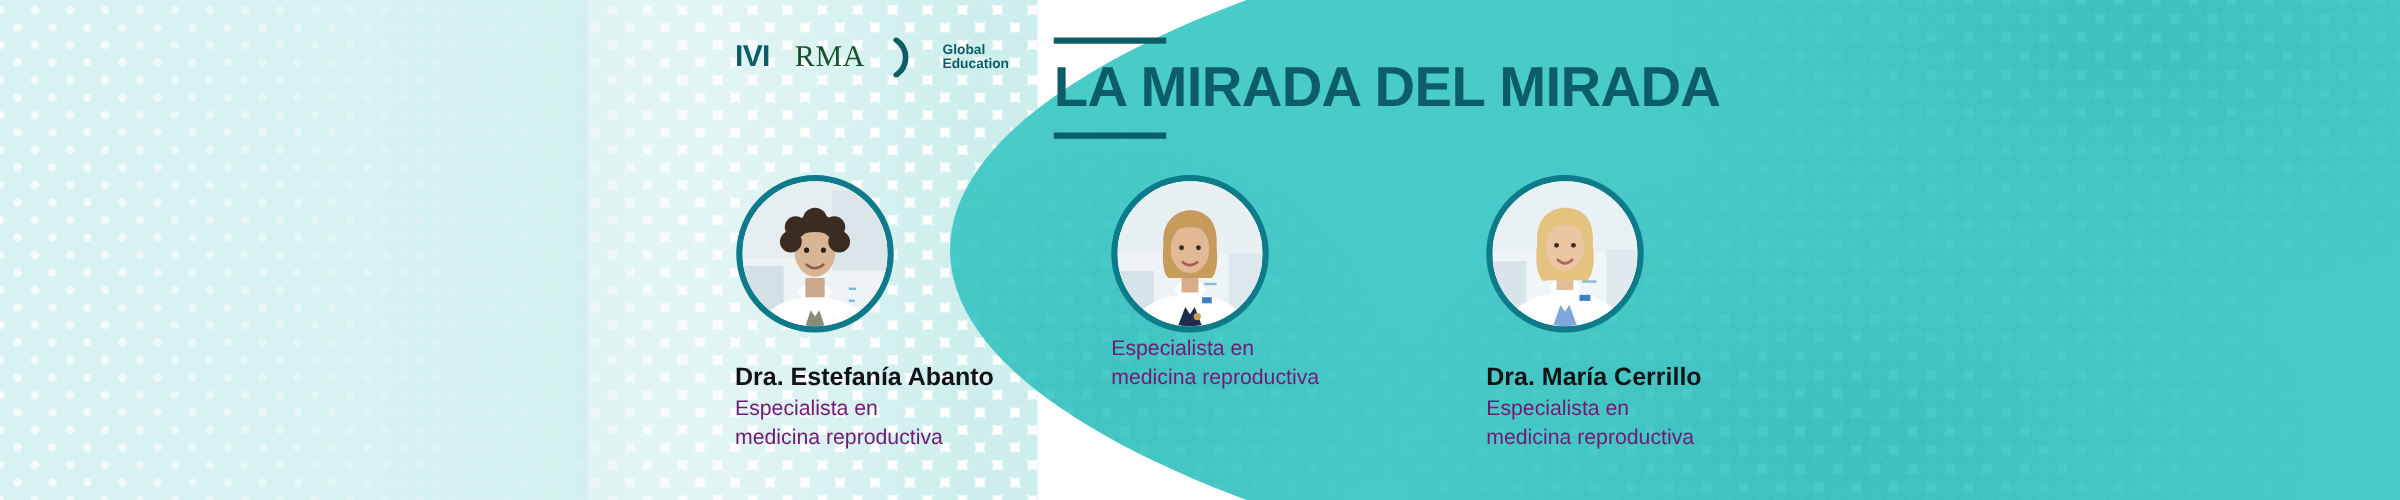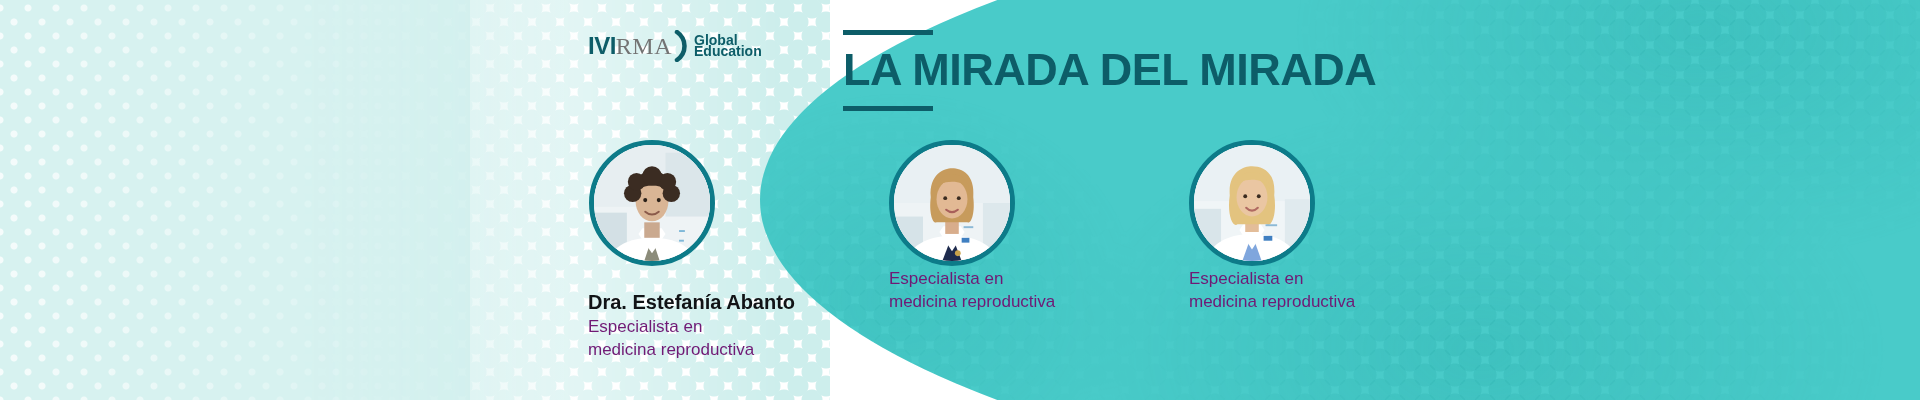--- a/index.html
+++ b/index.html
@@ -99,46 +99,46 @@
       radial-gradient(ellipse 520px 320px at 1480px 380px, rgba(0,0,0,.9) 0%, rgba(0,0,0,0) 78%),
       radial-gradient(ellipse 300px 260px at 900px 330px, rgba(0,0,0,.7) 0%, rgba(0,0,0,0) 80%);
   }
 
   
   .logo {
     position: absolute;
     left: 588px; top: 30px;
     display: flex;
     align-items: center;
-    gap: 0;
+    gap: 20px;
     z-index: 6;
   }
   .logo-ivi {
     font-family: "Liberation Sans", sans-serif;
     font-weight: bold;
     font-size: 24px;
     letter-spacing: -0.5px;
     color: #0d5d68;
     line-height: 1;
   }
   .logo-rma {
     font-family: "Liberation Serif", serif;
     font-size: 24px;
-    color: #737373;
+    color: #14532d;
     line-height: 1;
     letter-spacing: .5px;
   }
   .logo-swoosh {
     margin-left: 2px;
     line-height: 0;
   }
   .logo-tag {
     font-family: "Liberation Sans", sans-serif;
     font-weight: bold;
-    font-size: 14px;
+    font-size: 11px;
     line-height: 11px;
     color: #0d5d68;
     margin-left: 4px;
   }
 
   
   .title-block {
     position: absolute;
     left: 843px; top: 30px;
     z-index: 6;
@@ -313,18 +313,19 @@
           <path d="M37 52 C 35 28, 51 22, 60 22 C 71 22, 85 28, 83 52 C 86 72, 80 86, 75 82 L45 82 C 40 86, 34 72, 37 52 Z" fill="#e3c37f"></path>
           <ellipse cx="60" cy="54" rx="16" ry="20" fill="#eac6a2"></ellipse>
           <path d="M41 46 C 44 32, 53 28, 60 28 C 68 28, 77 33, 79 46 C 74 38, 68 36, 60 36 C 51 36, 44 39, 41 46 Z" fill="#e3c37f"></path>
           <circle cx="53" cy="53" r="2" fill="#3a2b20"></circle>
           <circle cx="67" cy="53" r="2" fill="#3a2b20"></circle>
           <path d="M54 65 Q 60 71, 66 65" stroke="#b06a62" stroke-width="2.2" fill="none" stroke-linecap="round"></path>
           <rect x="74" y="82" width="12" height="2" fill="#8cb9d6"></rect>
           <rect x="72" y="94" width="9" height="5" fill="#3f7fc1"></rect>
         </svg>
       </div>
+      <div class="doc-name">Dra. María Cerrillo</div>
       <div class="doc-role">Especialista en</div>
       <div class="doc-role">medicina reproductiva</div>
     </div>
 
   </div>
 </div>
 
 </body></html>

